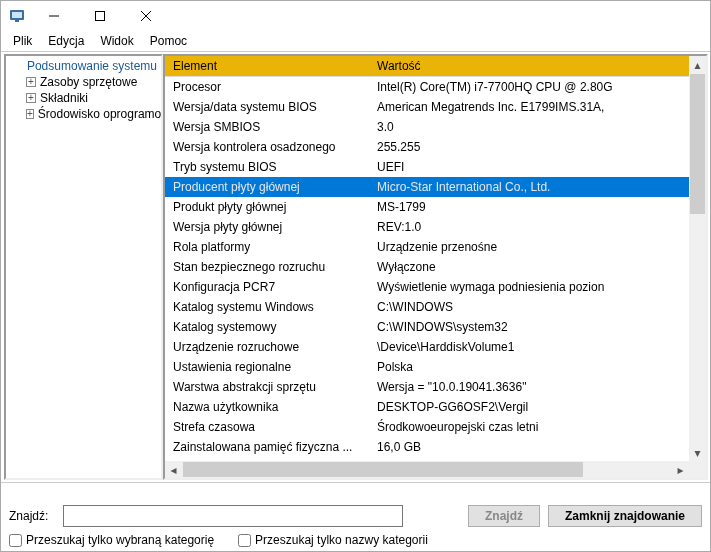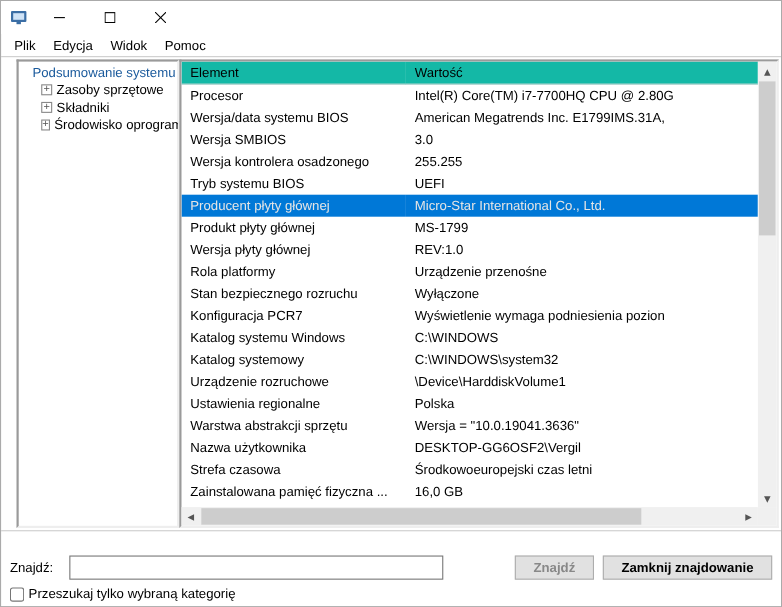--- a/index.html
+++ b/index.html
@@ -6,30 +6,30 @@
 body { background: #fff; width: 711px; height: 552px; overflow: hidden; display: flex; flex-direction: column; border: 1px solid #aaa; }
 .titlebar { height: 30px; display: flex; align-items: center; padding: 0 0 0 8px; background: #fff; }
 .title-icon { width: 16px; height: 16px; margin-right: 6px; }
 .title-text { flex: 1; font-size: 12px; }
 .win-btns { display: flex; height: 100%; }
 .win-btn { width: 46px; display: flex; align-items: center; justify-content: center; cursor: default; }
 .win-btn svg { width: 10px; height: 10px; }
 .menubar { height: 20px; display: flex; align-items: center; padding: 0 4px; }
 .menu-item { padding: 2px 8px; cursor: default; }
 .main { flex: 1; display: flex; border-top: 1px solid #ccc; min-height: 0; }
-.tree-pane { width: 230px; border: 2px inset #eee; margin: 2px 0 2px 14px; padding: 2px 0; overflow: auto; }
+.tree-pane { width: 230px; border: 2px inset #eee; margin: 2px 0 2px 3px; padding: 2px 0; overflow: auto; }
 .tree-node { display: flex; align-items: center; padding: 1px 4px 1px 8px; white-space: nowrap; cursor: default; }
 .tree-node.child { padding-left: 20px; }
 .tree-node.selected { color: #1a5a9c; }
 .expander { width: 10px; height: 10px; border: 1px solid #888; display: inline-flex; align-items: center; justify-content: center; margin-right: 4px; font-size: 10px; line-height: 8px; color: #555; }
 .no-expander { width: 10px; margin-right: 4px; }
 .table-pane { flex: 1; border: 2px inset #eee; margin: 2px 2px 2px 0; display: flex; flex-direction: column; min-height: 0; position: relative; }
 .table-scroll { flex: 1; overflow: auto; }
 .table { display: grid; grid-template-columns: 204px 320px; }
-.th { padding: 3px 8px; border-bottom: 1px solid #ddd; background: #14b8a6; position: sticky; top: 0; }
+.th { padding: 3px 8px; border-bottom: 1px solid #ddd; background: #eab308; position: sticky; top: 0; }
 .td { padding: 3px 8px; white-space: nowrap; overflow: hidden; text-overflow: ellipsis; }
 .row-sel .td { background: #0078d7; color: #e5e5e5; }
 .vscroll { position: absolute; right: 0; top: 0; bottom: 17px; width: 17px; background: #f0f0f0; }
 .vscroll-thumb { position: absolute; top: 18px; left: 1px; right: 1px; height: 140px; background: #cdcdcd; }
 .vscroll-up, .vscroll-down { position: absolute; left: 0; right: 0; height: 17px; display:flex; align-items:center; justify-content:center; color:#555; }
 .vscroll-up { top: 0; } .vscroll-down { bottom: 0; }
 .hscroll { position: absolute; left: 0; right: 17px; bottom: 0; height: 17px; background: #f0f0f0; }
 .hscroll-thumb { position: absolute; left: 18px; top: 1px; bottom: 1px; width: 400px; background: #cdcdcd; }
 .hscroll-l, .hscroll-r { position: absolute; top: 0; bottom: 0; width: 17px; display:flex; align-items:center; justify-content:center; color:#555; }
 .hscroll-l { left: 0; } .hscroll-r { right: 0; }
@@ -169,14 +169,18 @@
     <input class="footer-input" type="text" style="">
     <span class="footer-spacer"></span>
     <button class="footer-btn disabled">Znajdź</button>
     <button class="footer-btn close">Zamknij znajdowanie</button>
   </div>
   <div class="footer-row2">
     <label class="chk">
       <input type="checkbox" style="">
       <span>Przeszukaj tylko wybraną kategorię</span>
     </label>
+    <label class="chk">
+      <input type="checkbox" style="">
+      <span>Przeszukaj tylko nazwy kategorii</span>
+    </label>
   </div>
 </div>
 
 </body></html>

